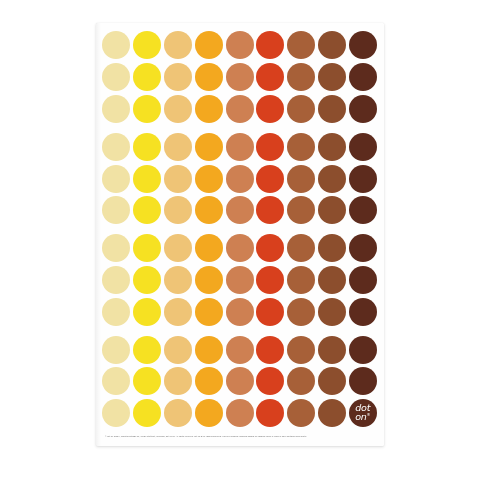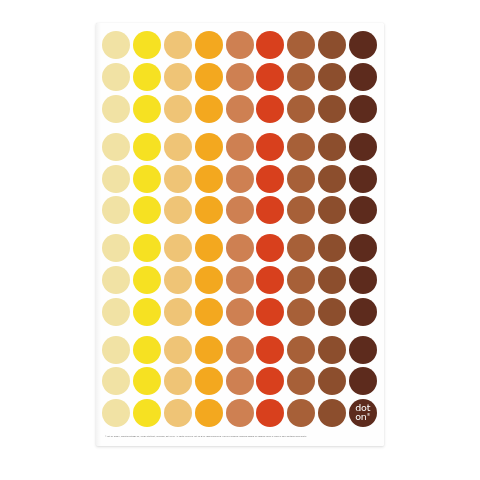--- a/index.html
+++ b/index.html
@@ -43,20 +43,21 @@
     background: linear-gradient(to right, rgba(0,0,0,0.045), rgba(0,0,0,0));
     pointer-events: none;
     z-index: 5;
   }
 
   #dot-grid {
     position: absolute;
     left: 5px;
     top: 7px;
     width: 278px;
+    font-style: italic;
   }
 
   .dot-block {
     margin-bottom: 7px;
   }
   .dot-block:last-child {
     margin-bottom: 0;
   }
 
   .dot-row {

